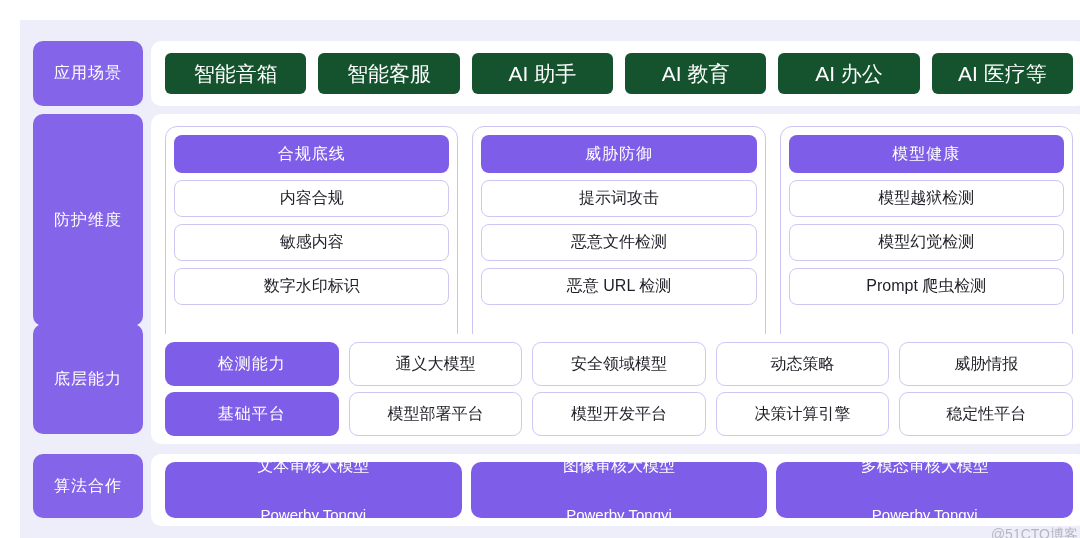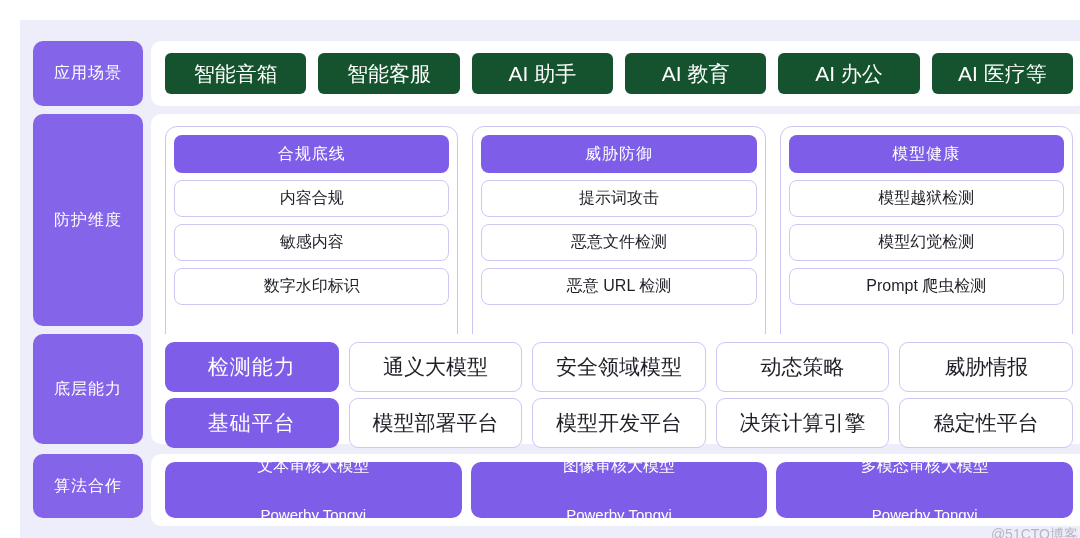--- a/index.html
+++ b/index.html
@@ -9,21 +9,21 @@
 
   
   .sec-label {
     position:absolute; left:13px; width:110px;
     background:#8465ea; color:#fff; border-radius:10px;
     display:flex; align-items:center; justify-content:center;
     font-size:16px; letter-spacing:1px;
   }
   .lbl-scenarios   { top:21px;  height:65px;  }
   .lbl-protection  { top:94px;  height:212px; }
-  .lbl-foundation  { top:314px; height:110px; }
+  .lbl-foundation  { top:304px; height:110px; }
   .lbl-cooperation { top:434px; height:64px;  }
 
   
   .panel {
     position:absolute; left:131px; width:936px;
     background:#ffffff; border-radius:10px;
   }
 
   
   .p-scenarios { top:21px; height:65px; display:flex; gap:12px; padding:12px 14px; }
@@ -49,21 +49,21 @@
   }
 
   
   .p-foundation {
     top:314px; height:110px; padding:8px 14px;
     display:grid; grid-template-columns:repeat(5,1fr); grid-template-rows:1fr 1fr;
     column-gap:10px; row-gap:6px;
   }
   .cell {
     background:#fff; border:1.5px solid #cdc7f4; border-radius:9px;
-    color:#1f1f27; display:flex; align-items:center; justify-content:center; font-size:21px;
+    color:#1f1f27; display:flex; align-items:center; justify-content:center; font-size:16px;
   }
   .cell.head { background:#7e5de8; border:none; color:#fff; letter-spacing:1px; }
 
   
   .p-cooperation { top:434px; height:72px; display:flex; gap:9px; padding:8px 14px; }
   .coop {
     flex:1; background:#7e5de8; border-radius:10px; color:#fff;
     display:flex; flex-direction:column; align-items:center; justify-content:center;
     line-height:1.3;
   }

